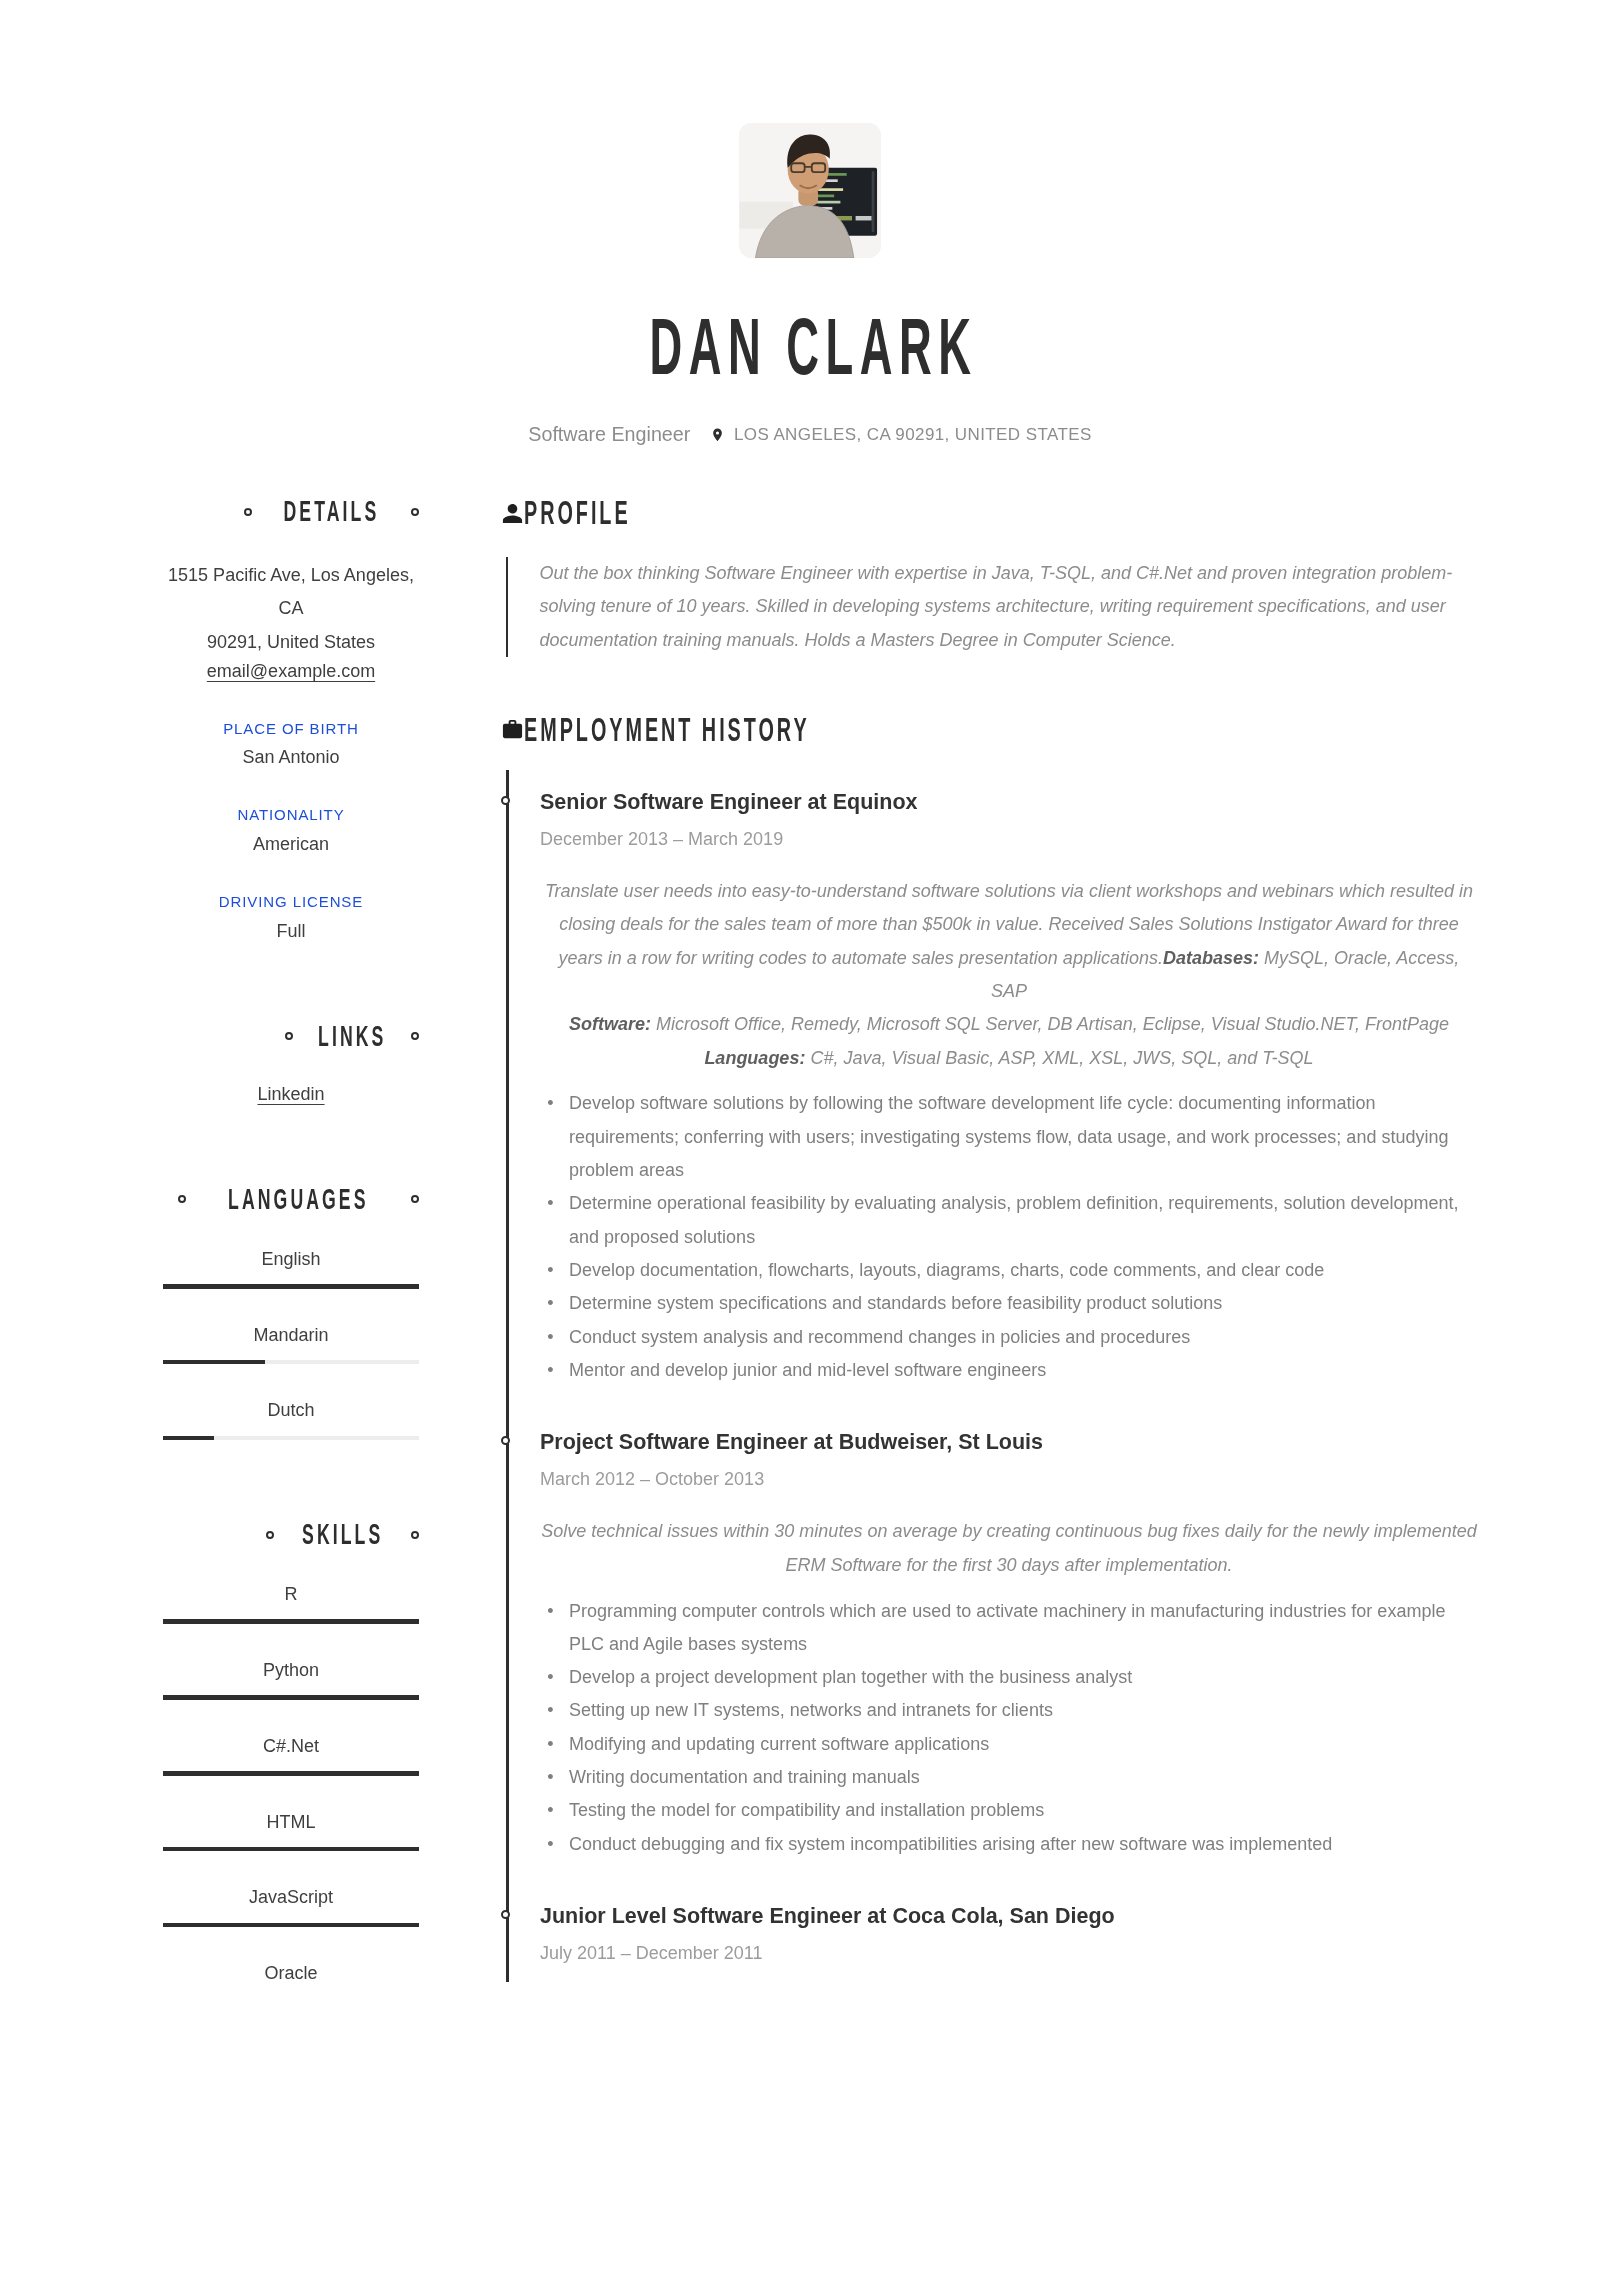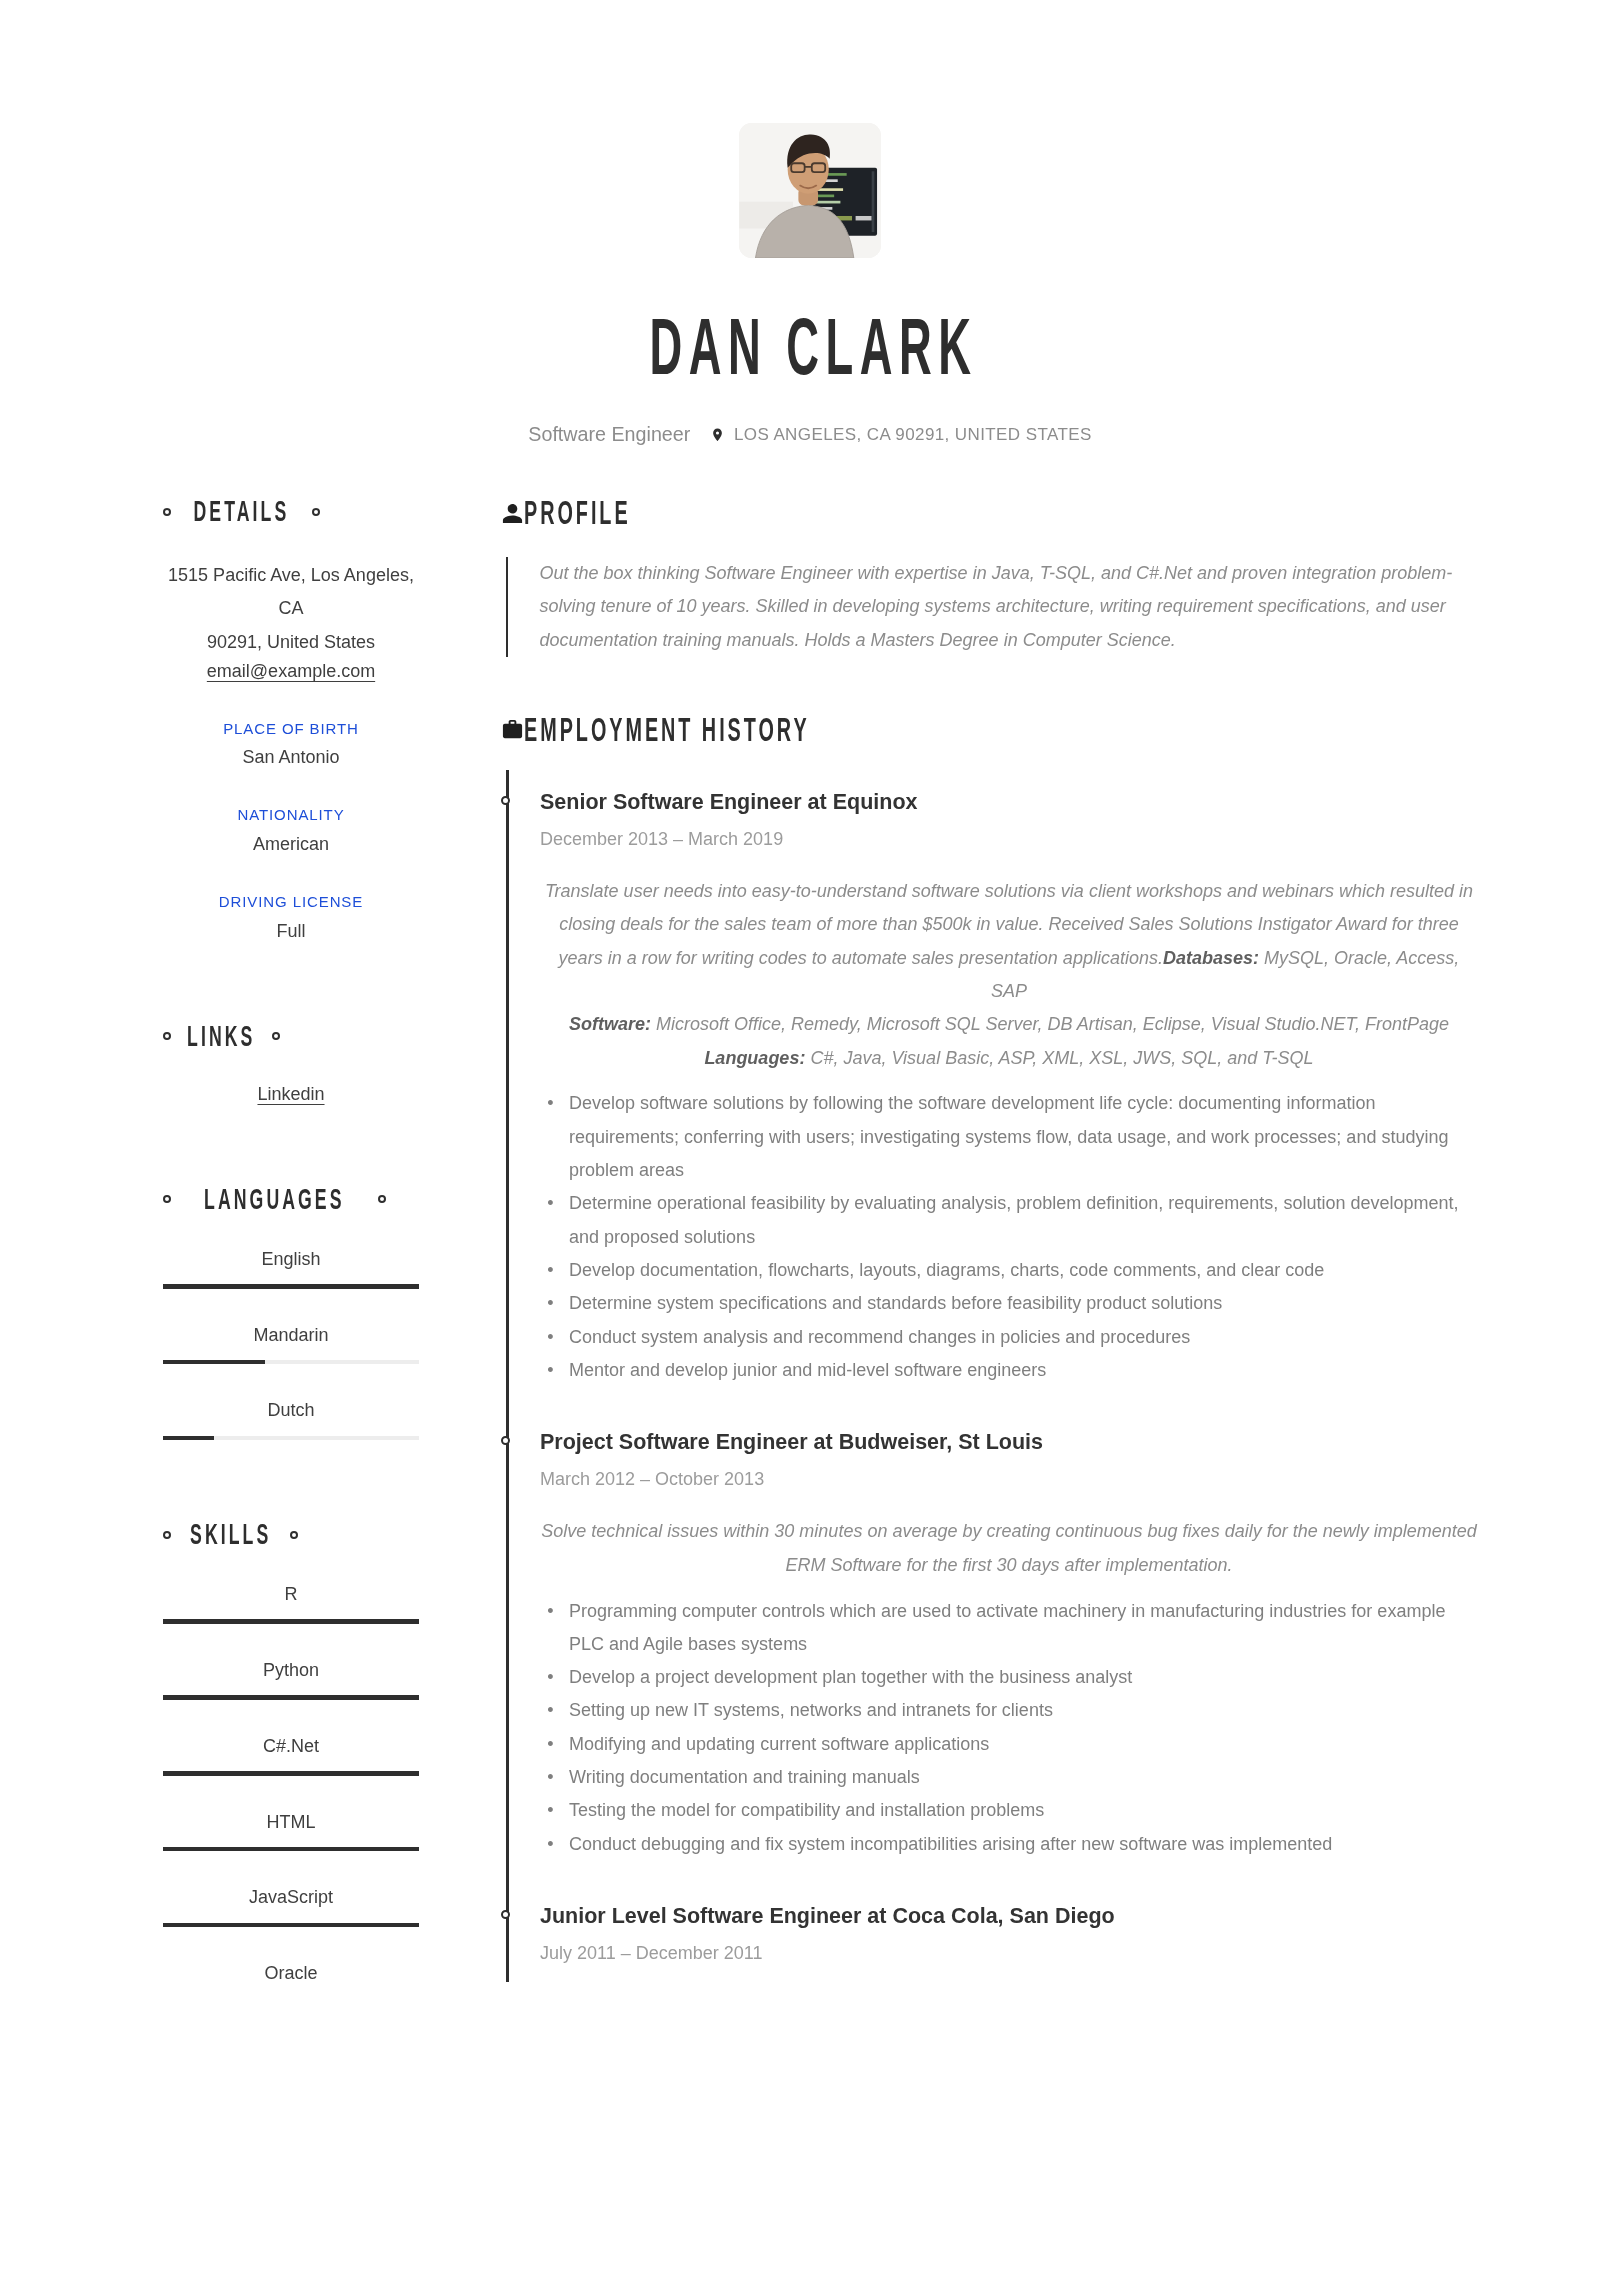--- a/index.html
+++ b/index.html
@@ -21,21 +21,21 @@
   .loc-text { font-size:17px; color:#8c8c8c; letter-spacing:0.4px; }
 
   
   .columns { display:flex; align-items:flex-start; padding:50px 142px 0 163px; gap:82px; }
   .sidebar { flex:0 0 256px; text-align:center; }
   .main { flex:1; min-width:0; }
 
   
   .side-section { margin-top:79px; }
   .side-section:first-child { margin-top:0; }
-  .side-h { display:flex; align-items:center; justify-content:flex-start; gap:0px; }
+  .side-h { display:flex; align-items:center; justify-content:flex-end; gap:9px; }
   .ring { flex:0 0 auto; width:8px; height:8px; border:2.7px solid #2e2e2e; border-radius:50%; }
   .side-h-text { display:inline-block; font-size:26px; font-weight:700; letter-spacing:4.5px; color:#2e2e2e;
                  transform:scale(0.68,1.1); transform-origin:center; white-space:nowrap; }
   .addr { margin-top:32px; font-size:18px; line-height:1.85; color:#3f3f3f; }
   .email-link { display:inline-block; margin-top:1.8px; font-size:18px; color:#3f3f3f; text-decoration:underline; text-underline-offset:3.6px; }
   .side-label { margin-top:38px; font-size:15px; letter-spacing:0.9px; color:#1d4ed8; }
   .side-value { margin-top:10.7px; font-size:18px; color:#3f3f3f; }
   .side-link { display:inline-block; margin-top:32px; font-size:18px; color:#3f3f3f; text-decoration:underline; text-underline-offset:3.6px; }
   .bar-item { margin-top:36px; }
   .bar-item:first-of-type { margin-top:34px; }

